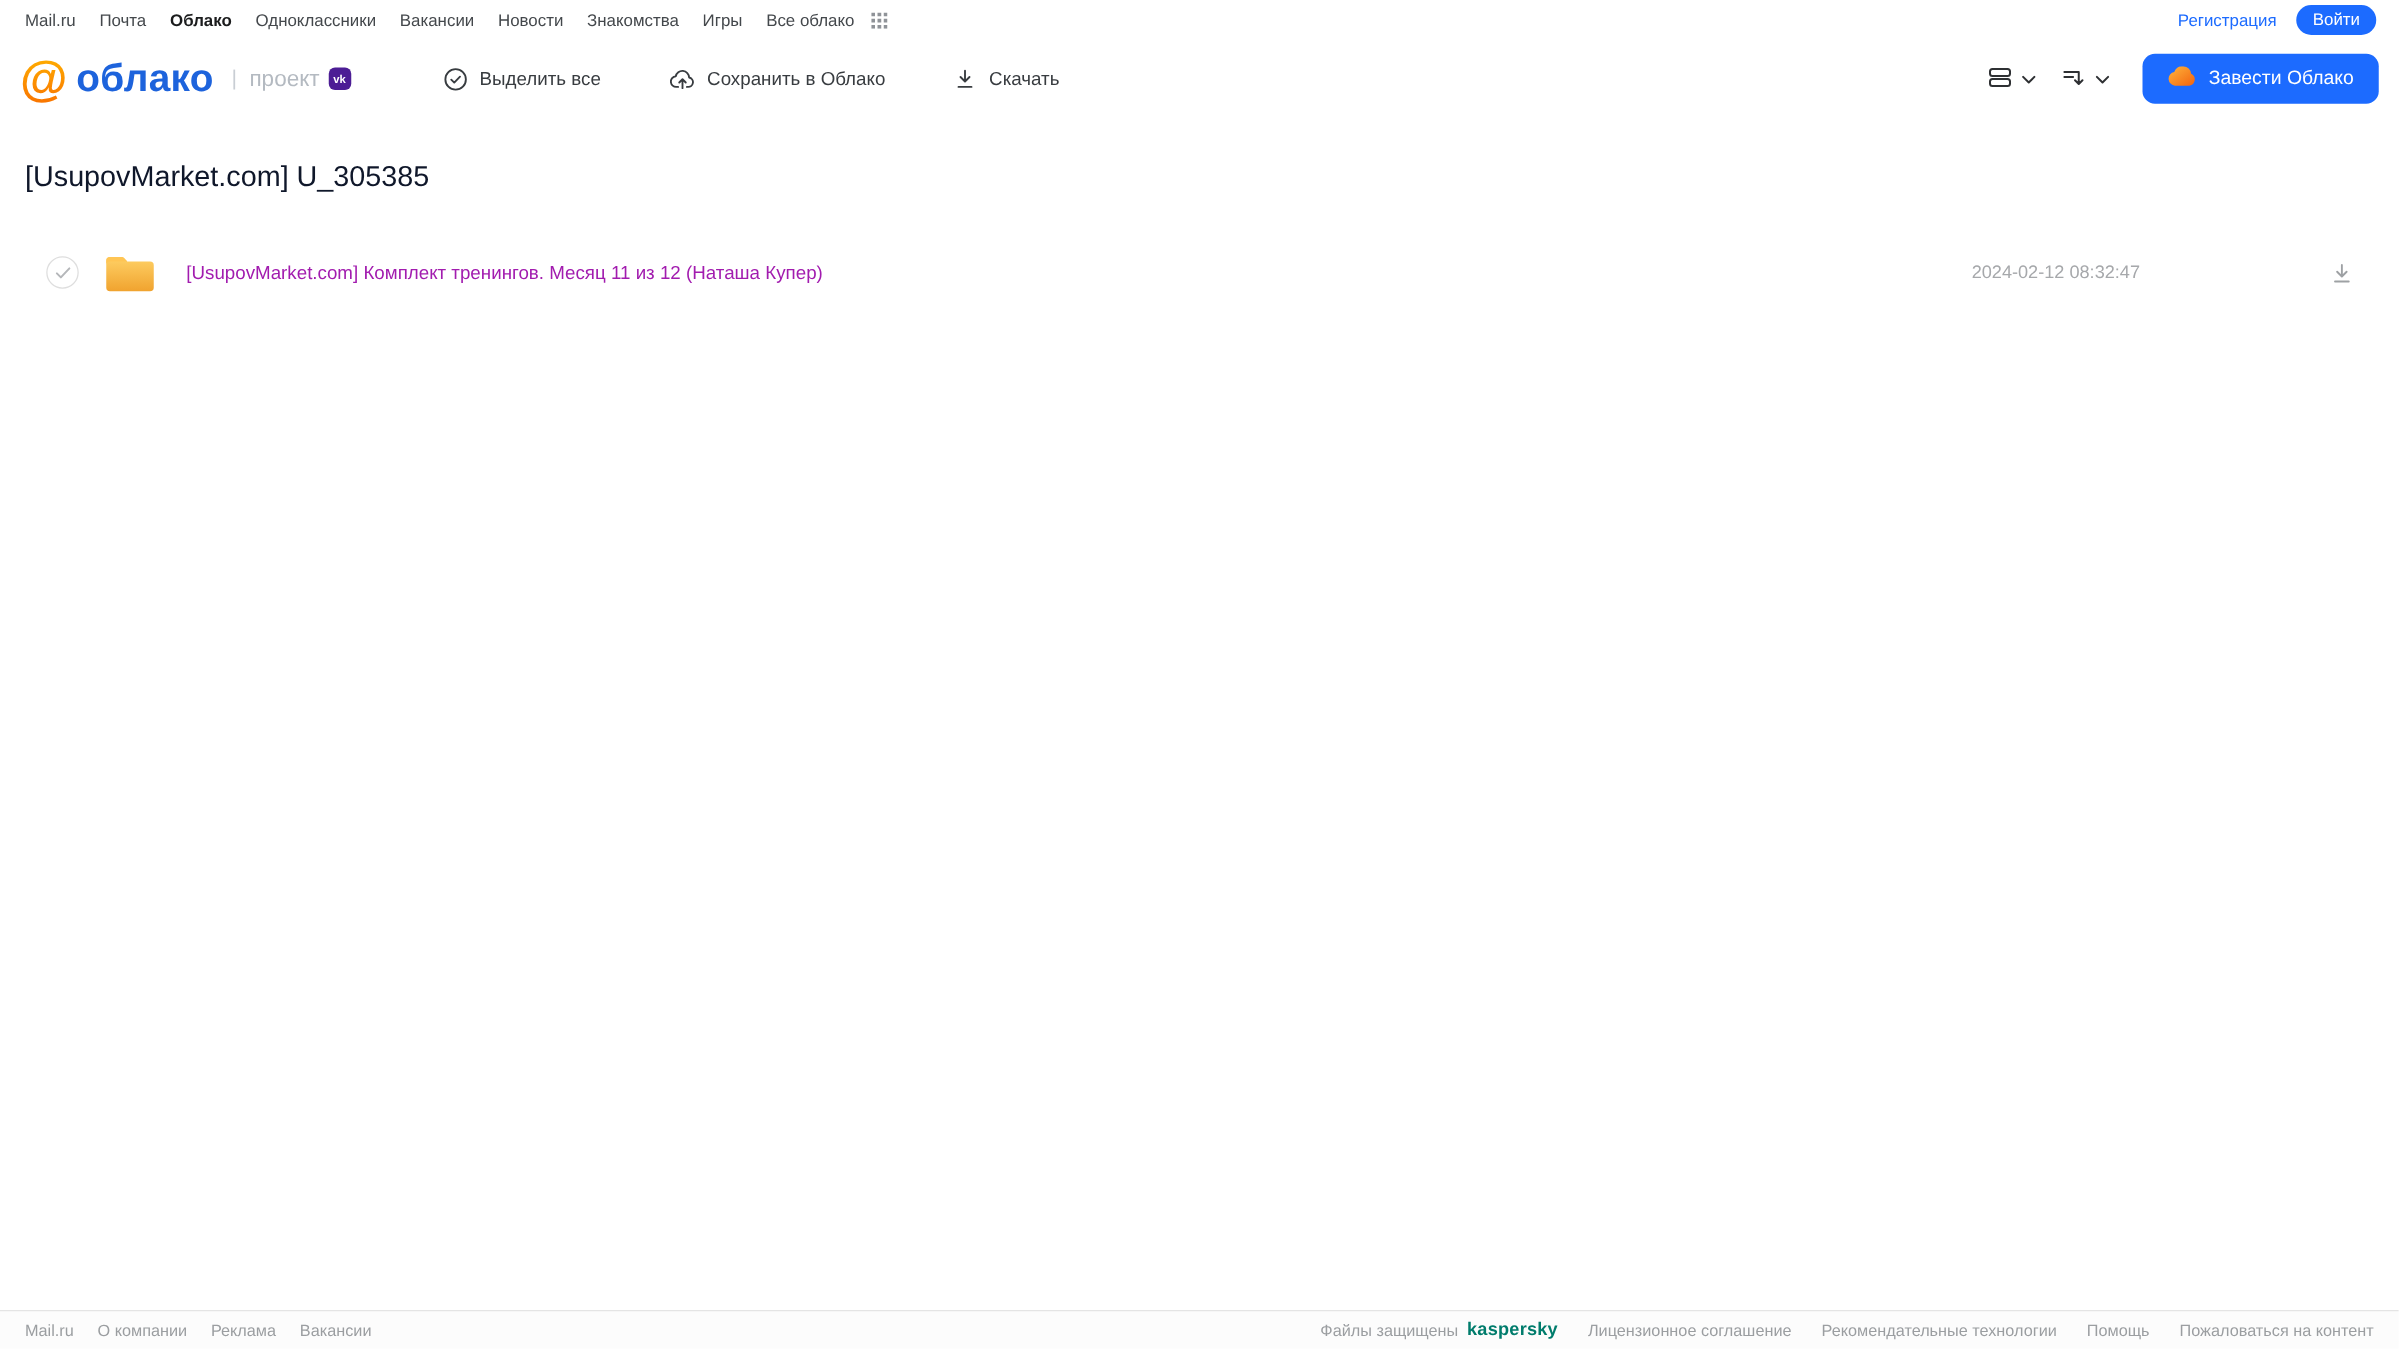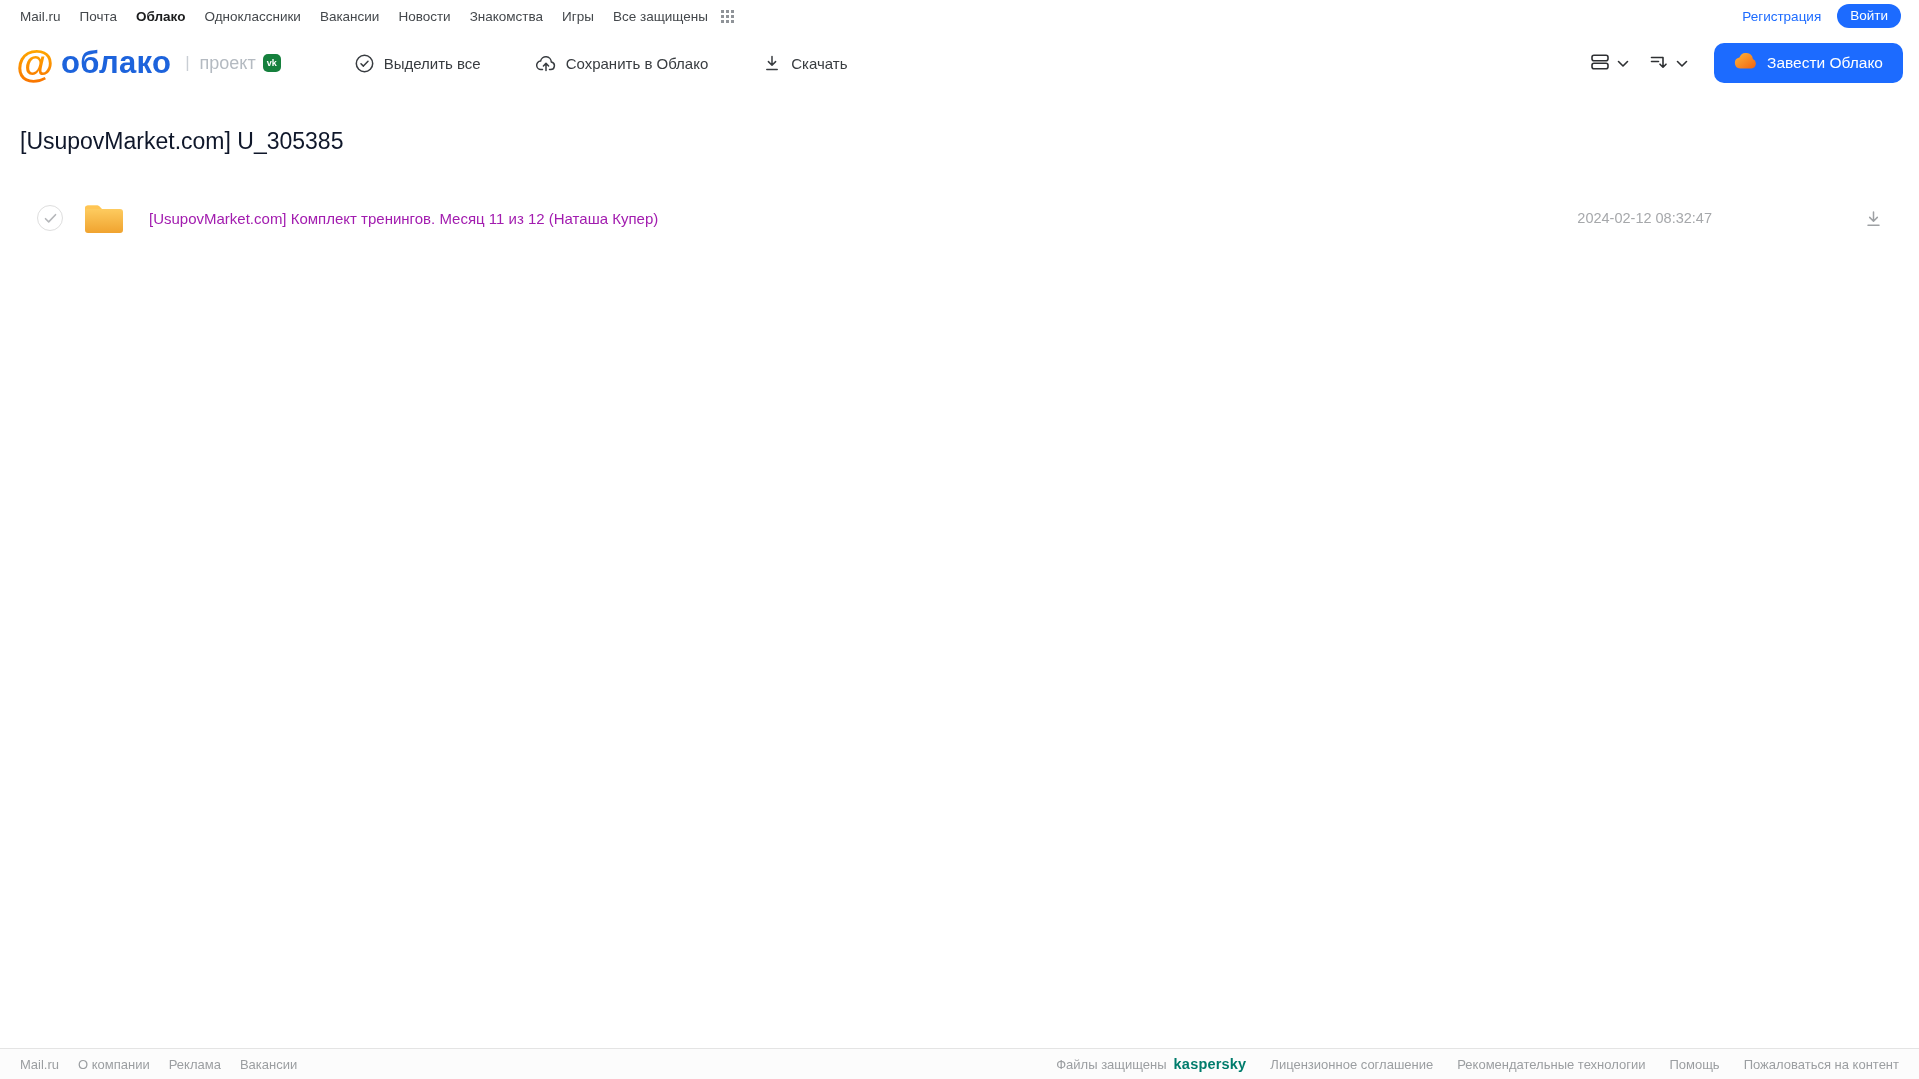--- a/index.html
+++ b/index.html
@@ -16,21 +16,21 @@
 
   
   .header { display:flex; align-items:center; height:62px; padding:0 16px 0 16px; }
   .logo { display:flex; align-items:center; cursor:pointer; }
   .logo-at { font-size:39px; font-weight:bold; line-height:1;
              background:linear-gradient(180deg,#ffb000 0%, #f97400 100%);
              -webkit-background-clip:text; background-clip:text; color:transparent; margin-right:7px; }
   .logo-word { font-size:31px; font-weight:bold; color:#1d63dc; letter-spacing:0.3px; }
   .logo-sep { color:#c9ced4; font-size:17px; margin:0 10px 0 14px; }
   .logo-project { color:#b4bac1; font-size:18px; margin-right:7px; }
-  .vk-badge { display:inline-flex; align-items:center; justify-content:center; width:18px; height:18px; border-radius:5px; background:#15803d; color:#fff; font-size:9px; font-weight:bold; }
+  .vk-badge { display:inline-flex; align-items:center; justify-content:center; width:18px; height:18px; border-radius:5px; background:#4c1d95; color:#fff; font-size:9px; font-weight:bold; }
 
   .toolbar { display:flex; align-items:center; gap:55px; margin-left:74px;justify-content:space-between; }
   .tool-btn { display:flex; align-items:center; gap:10px; background:none; border:none; font-family:inherit; font-size:15px; color:#383c40; cursor:pointer; }
   .tool-btn svg { display:block; }
 
   .header-right { margin-left:auto; display:flex; align-items:center; gap:20px; }
   .icon-group { display:flex; align-items:center; gap:7px; background:none; border:none; cursor:pointer; color:#2e3033; }
   .create-btn { display:flex; align-items:center; gap:10px; background:#1c6bff; border:none; border-radius:10px; height:40px; padding:0 20px; color:#fff; font-size:15.5px; font-family:inherit; cursor:pointer; margin-left:6px; }
 
   
@@ -57,21 +57,21 @@
 
 <div class="topbar">
   <a class="nav-link">Mail.ru</a>
   <a class="nav-link">Почта</a>
   <a class="nav-link active">Облако</a>
   <a class="nav-link">Одноклассники</a>
   <a class="nav-link">Вакансии</a>
   <a class="nav-link">Новости</a>
   <a class="nav-link">Знакомства</a>
   <a class="nav-link">Игры</a>
-  <a class="nav-link">Все защищены</a>
+  <a class="nav-link">Все облако</a>
   <span class="grid-icon">
     <svg width="13" height="13" viewBox="0 0 13 13">
       <g fill="#8f9398">
         <rect x="0" y="0" width="3" height="3"></rect>
           <rect x="5" y="0" width="3" height="3"></rect>
           <rect x="10" y="0" width="3" height="3"></rect>
         <rect x="0" y="5" width="3" height="3"></rect>
           <rect x="5" y="5" width="3" height="3"></rect>
           <rect x="10" y="5" width="3" height="3"></rect>
         <rect x="0" y="10" width="3" height="3"></rect>

